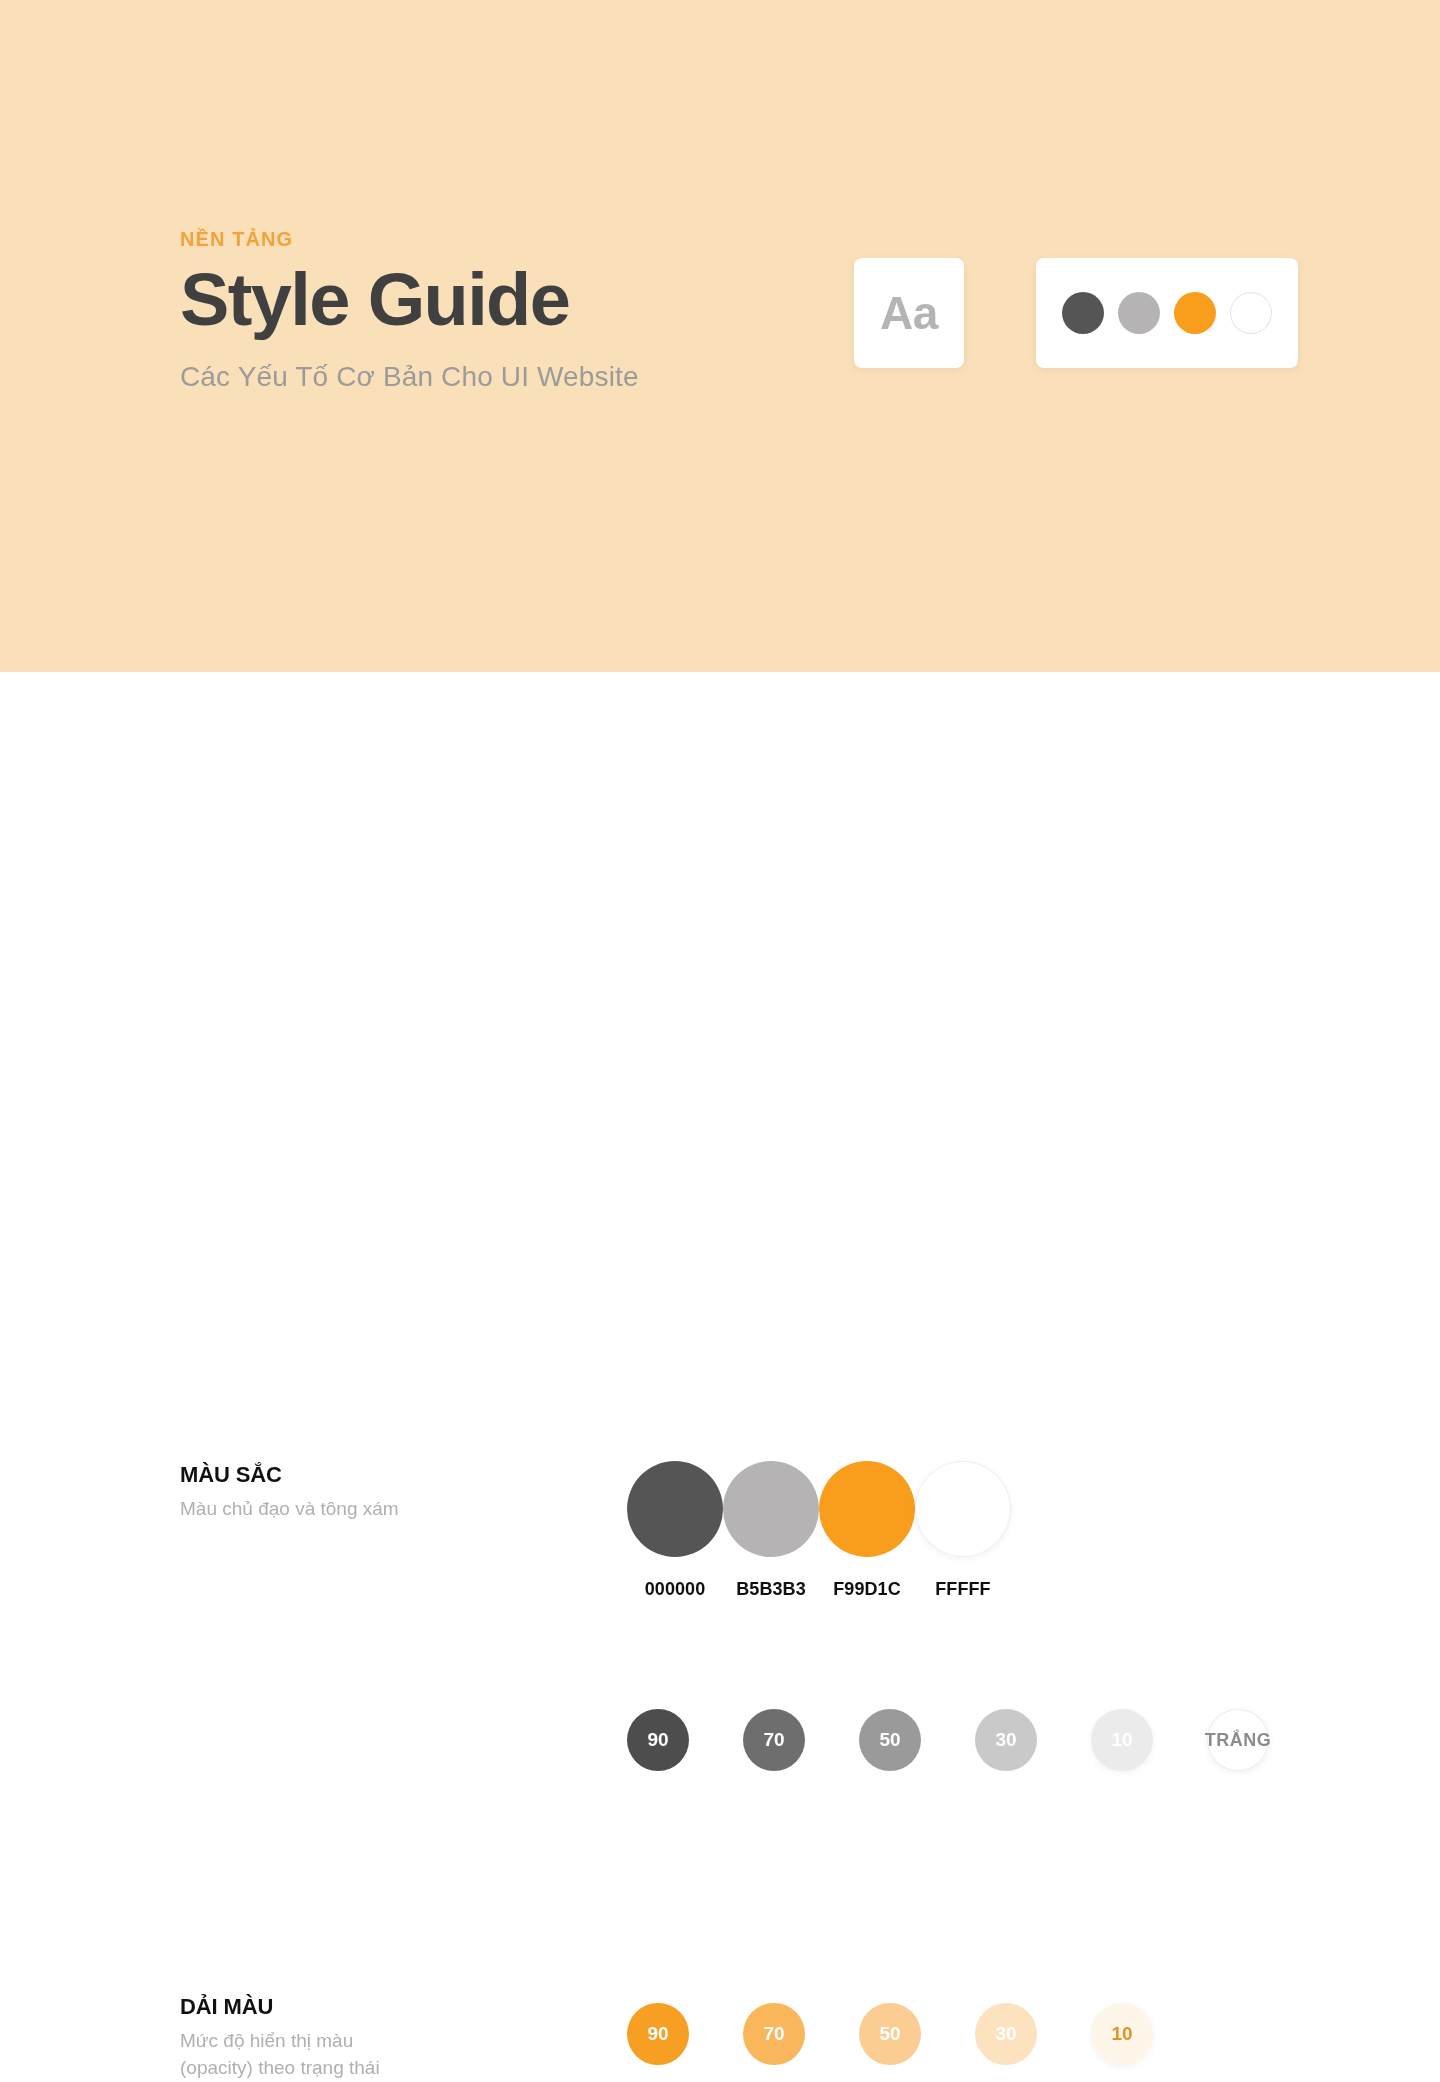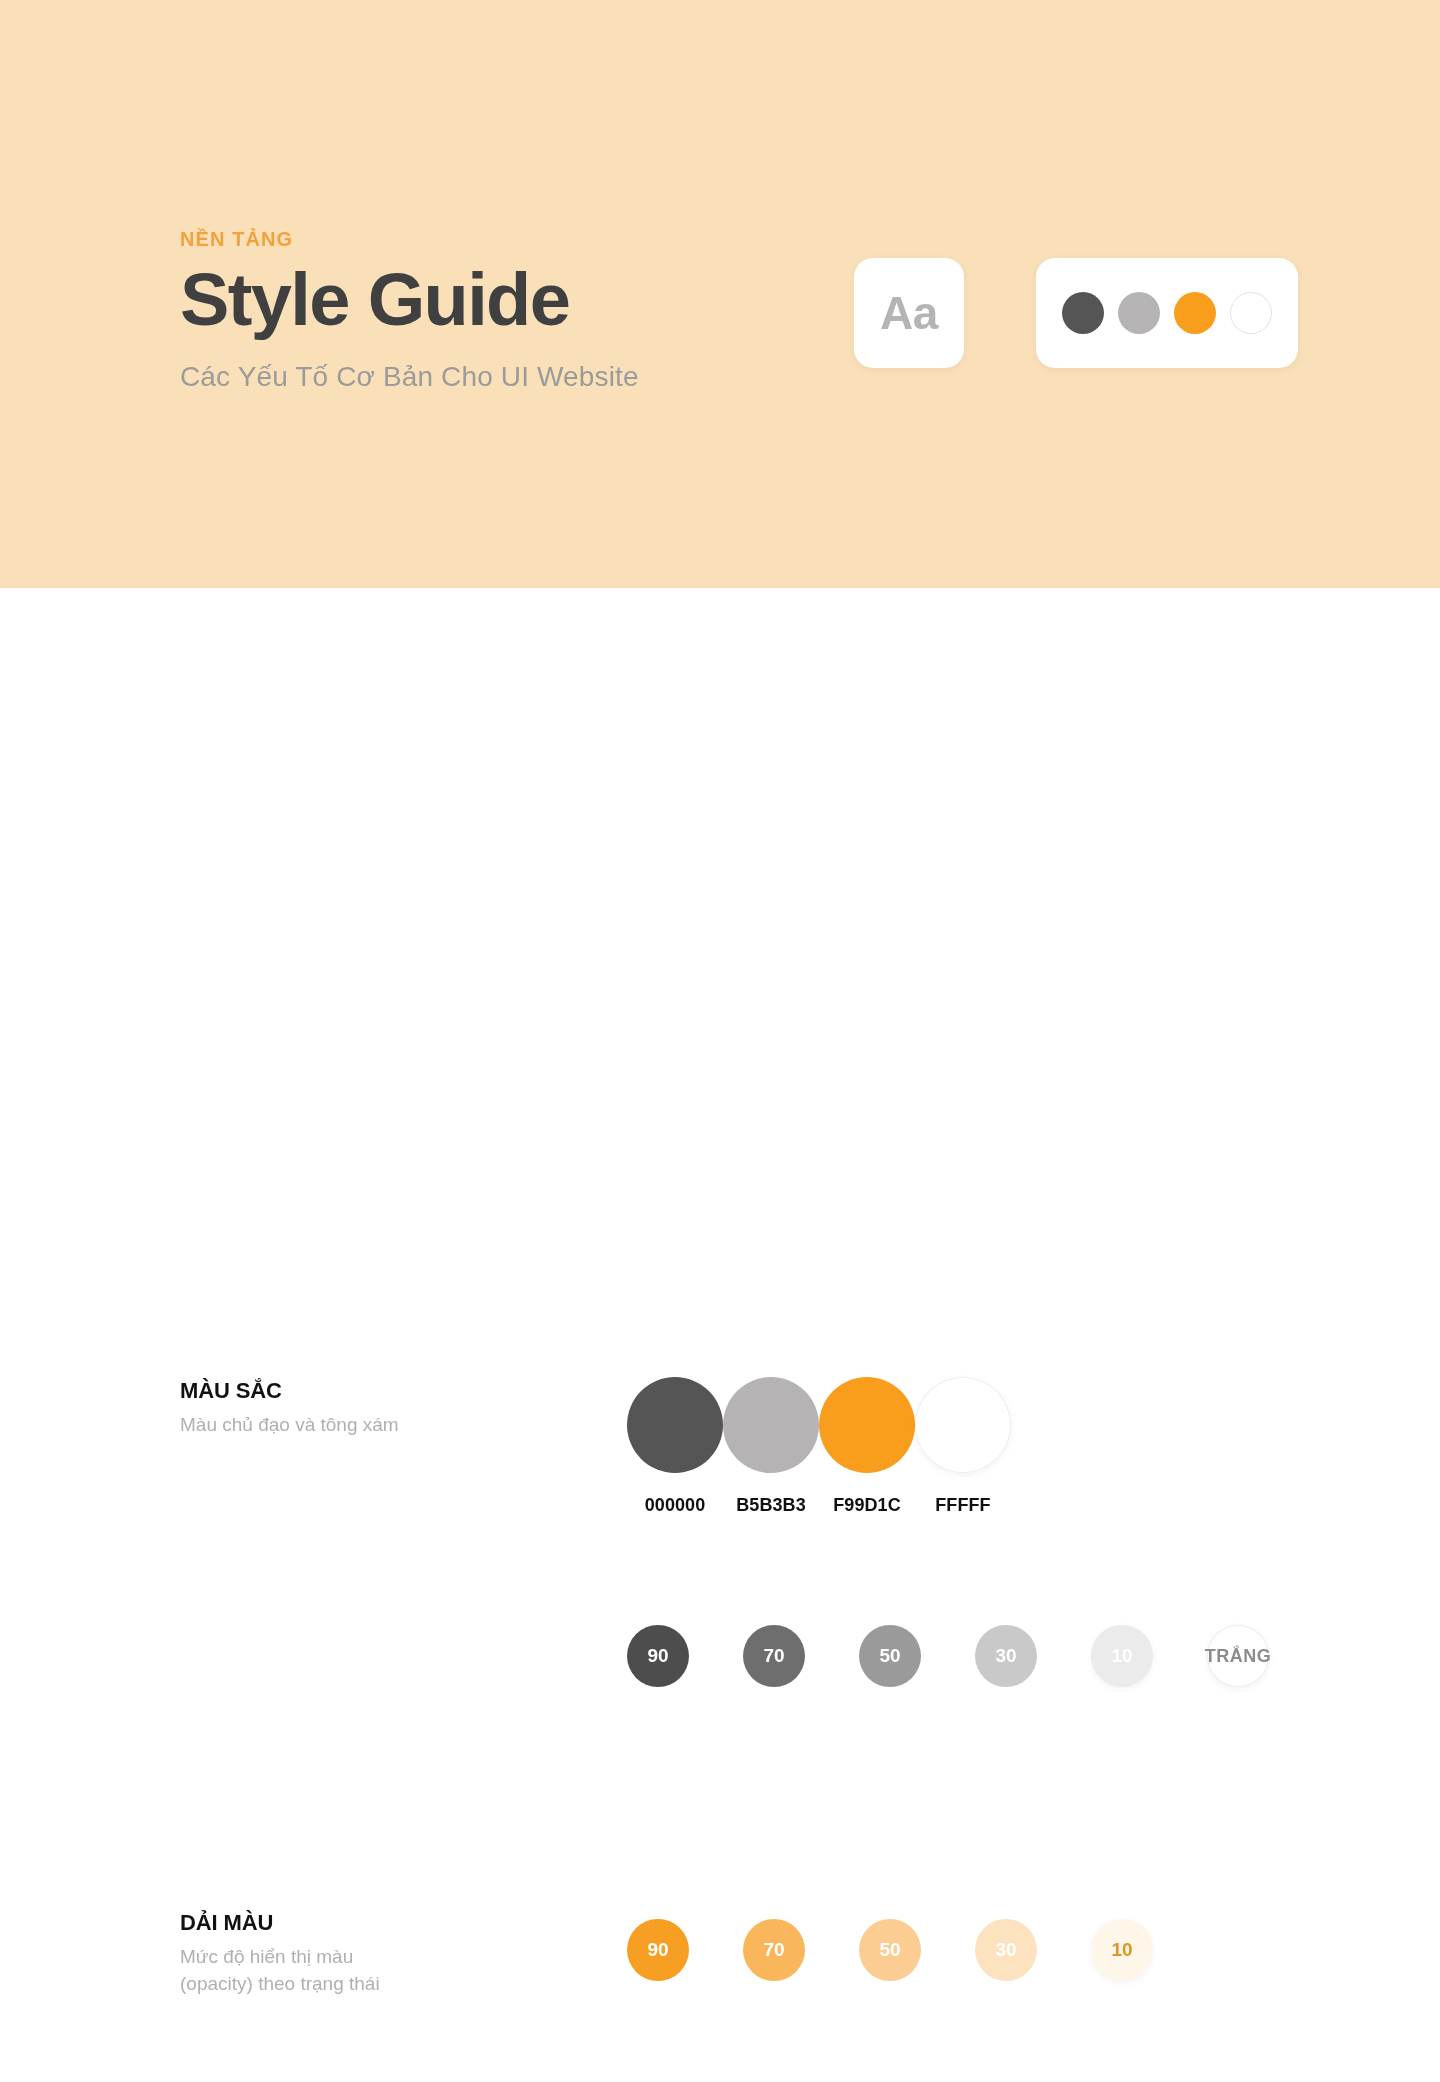--- a/index.html
+++ b/index.html
@@ -11,21 +11,21 @@
     color:#111111;
     width:1440px;
     height:2082px;
     overflow:hidden;
   }
 
   
   .hero {
     position:relative;
     width:1440px;
-    height:588px;
+    height:672px;
     background:#fae0b8;
   }
   .hero-inner {
     position:absolute;
     left:180px;
     top:228px;
   }
   .eyebrow {
     font-size:20px;
     font-weight:700;
@@ -51,21 +51,21 @@
   .hero-cards {
     position:absolute;
     left:854px;
     top:258px;
     display:flex;
     align-items:flex-start;
     gap:72px;
   }
   .card {
     background:#ffffff;
-    border-radius:19px;
+    border-radius:8px;
     box-shadow:0 2px 10px rgba(0,0,0,0.055);
     display:flex;
     align-items:center;
     justify-content:center;
   }
   .card-aa {
     width:110px;
     height:110px;
   }
   .card-aa .aa-text {

